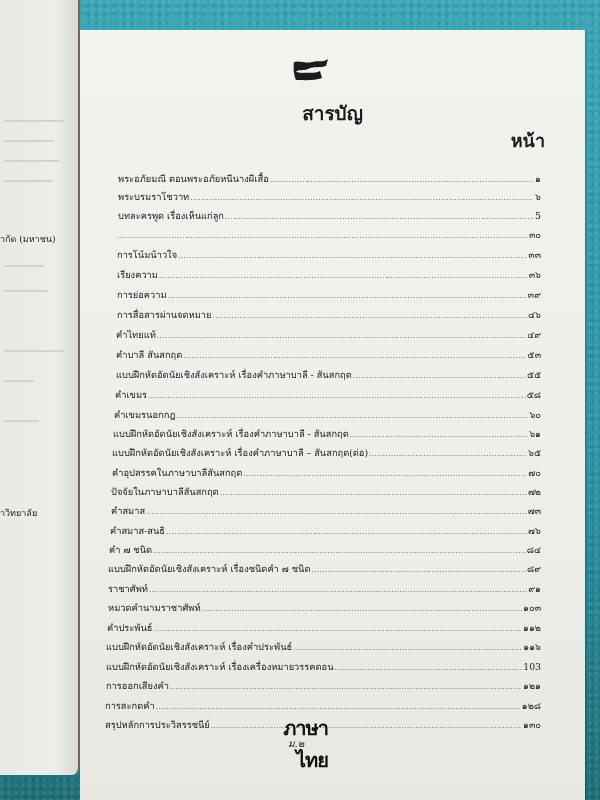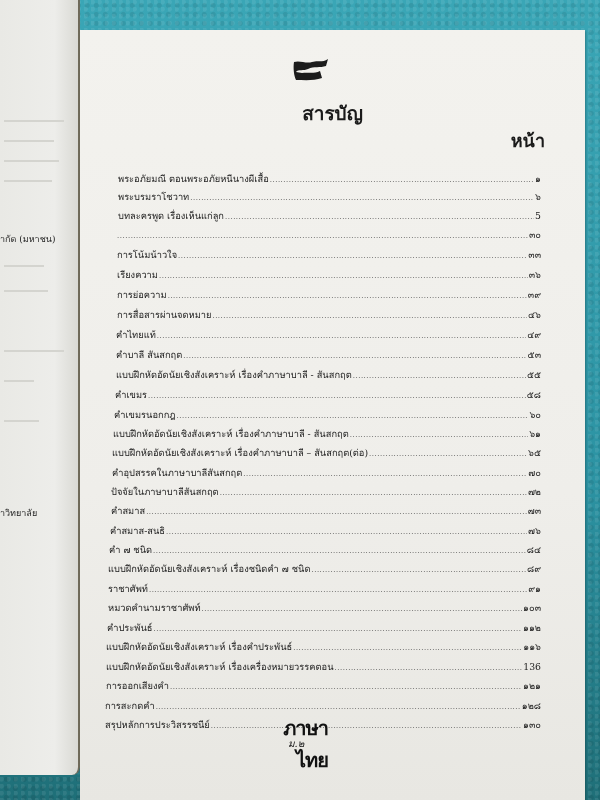--- a/index.html
+++ b/index.html
@@ -180,21 +180,21 @@
         <span class="num">๑๑๒</span>
       </div>
     <div class="row" style="top:468px;left:26px;right:44px">
         <span class="label">แบบฝึกหัดอัดนัยเชิงสังเคราะห์ เรื่องคำประพันธ์</span>
         <span class="dots"></span>
         <span class="num">๑๑๖</span>
       </div>
     <div class="row" style="top:488px;left:26px;right:44px">
         <span class="label">แบบฝึกหัดอัดนัยเชิงสังเคราะห์ เรื่องเครื่องหมายวรรคตอน</span>
         <span class="dots"></span>
-        <span class="num">136</span>
+        <span class="num">103</span>
       </div>
     <div class="row" style="top:507px;left:26px;right:44px">
         <span class="label">การออกเสียงคำ</span>
         <span class="dots"></span>
         <span class="num">๑๒๑</span>
       </div>
     <div class="row" style="top:527px;left:25px;right:44px">
         <span class="label">การสะกดคำ</span>
         <span class="dots"></span>
         <span class="num">๑๒๘</span>

